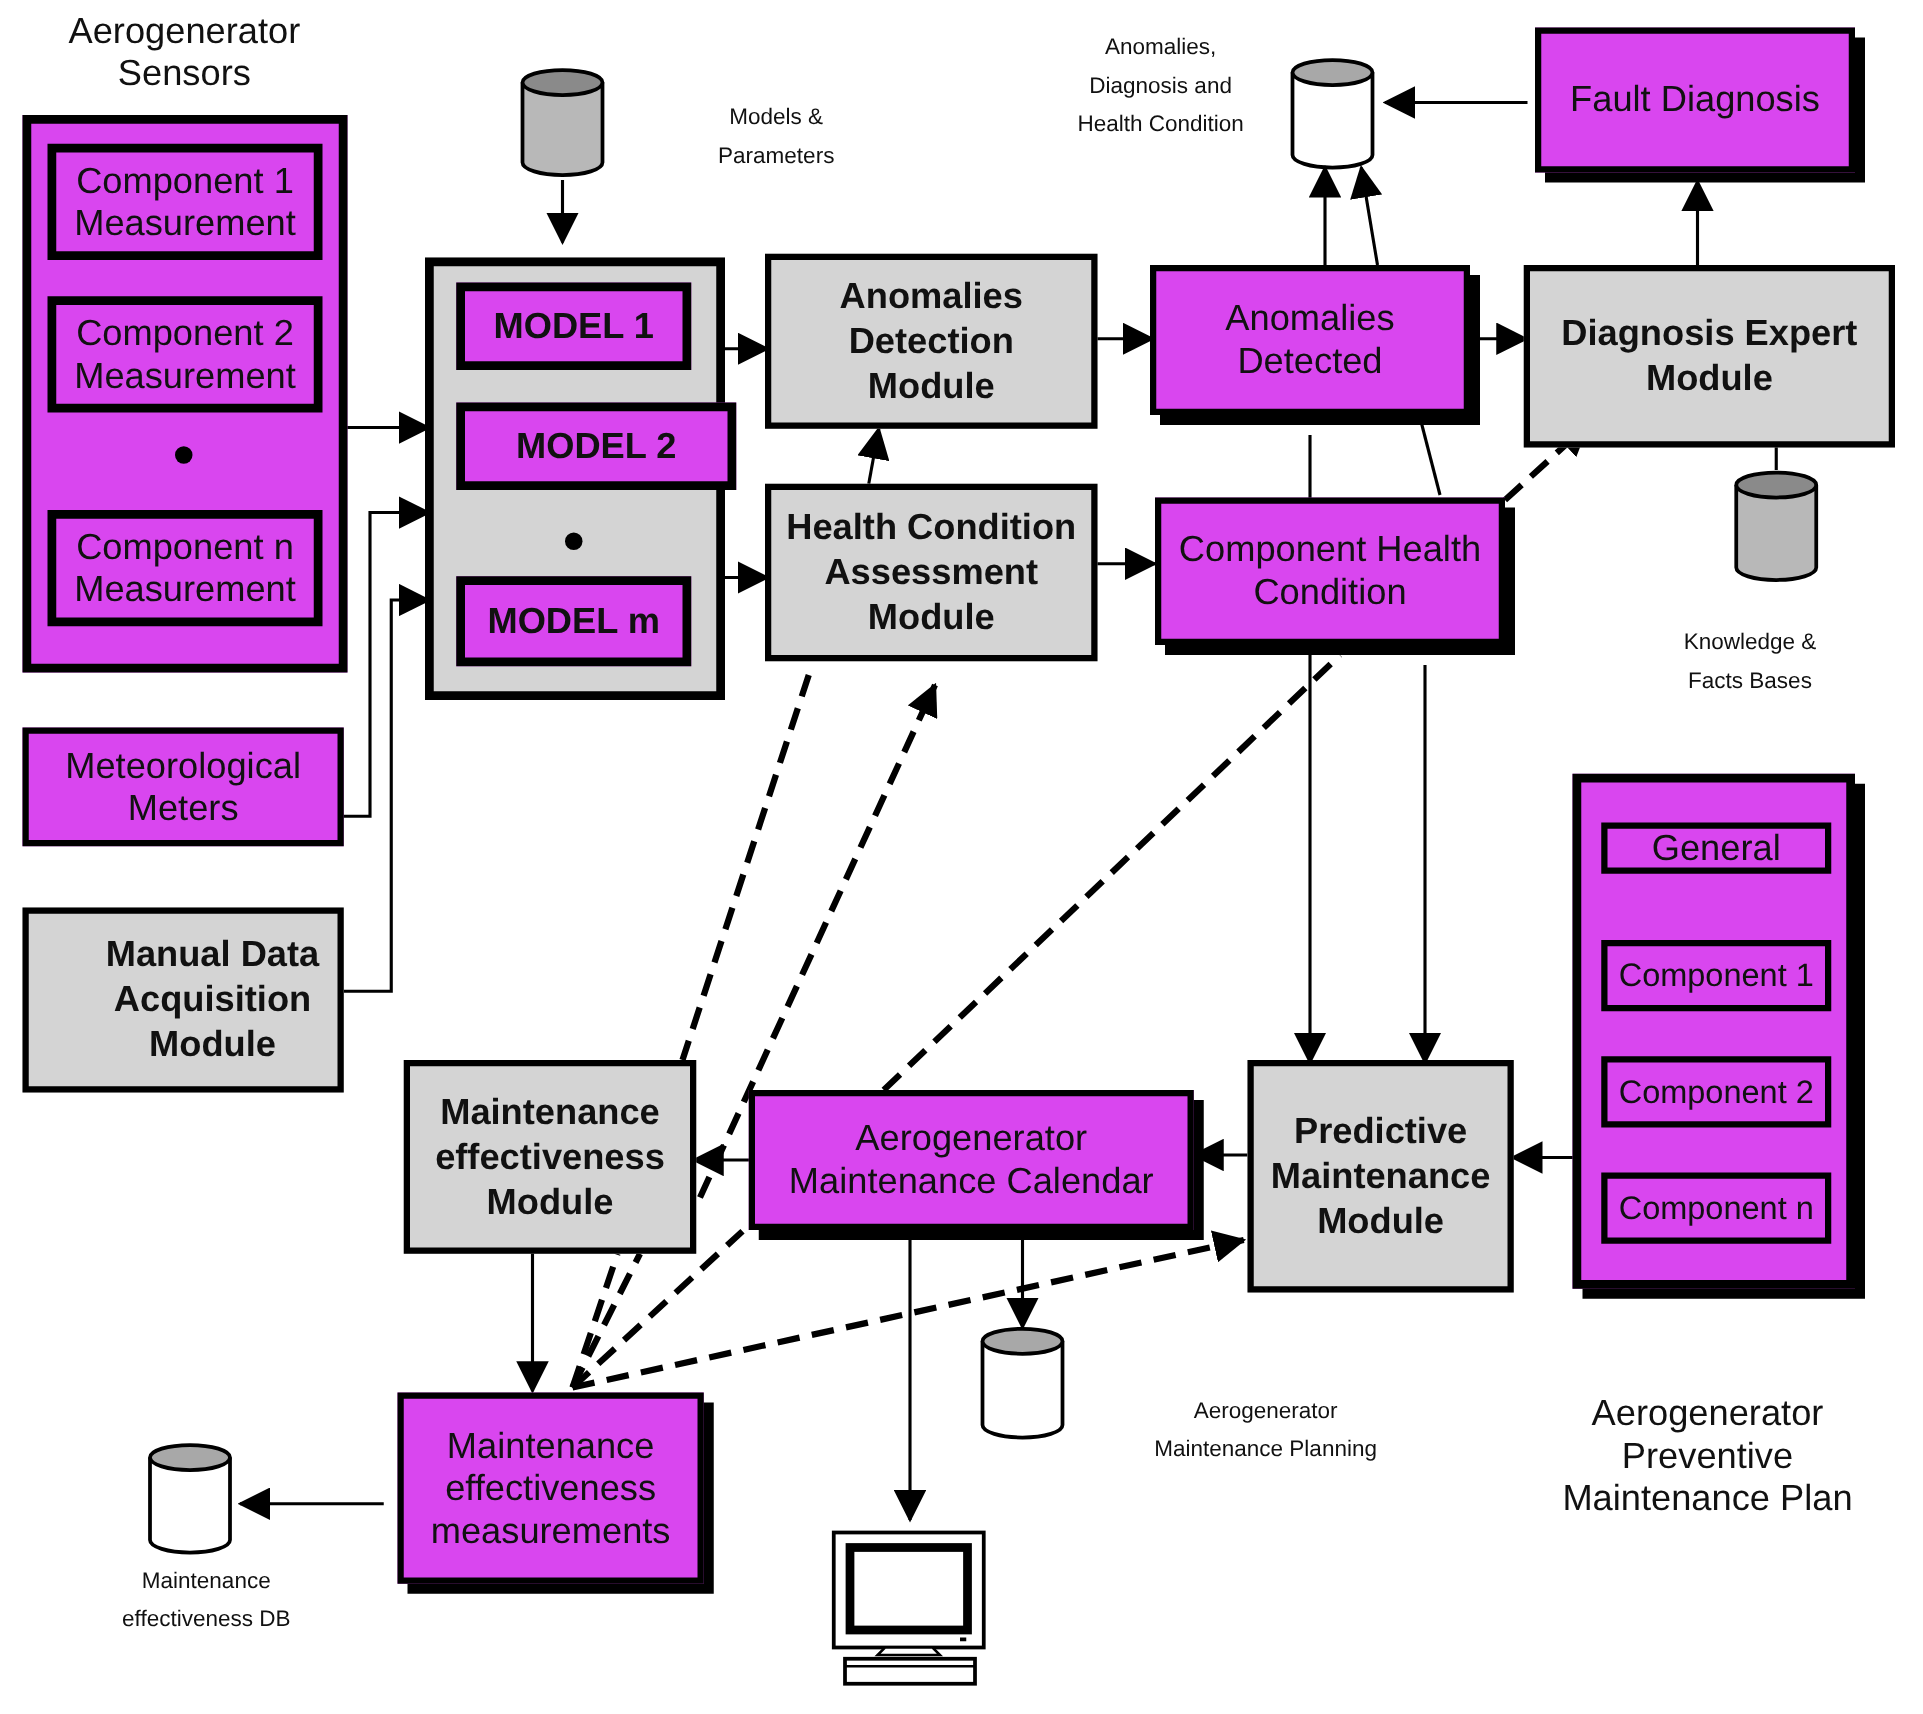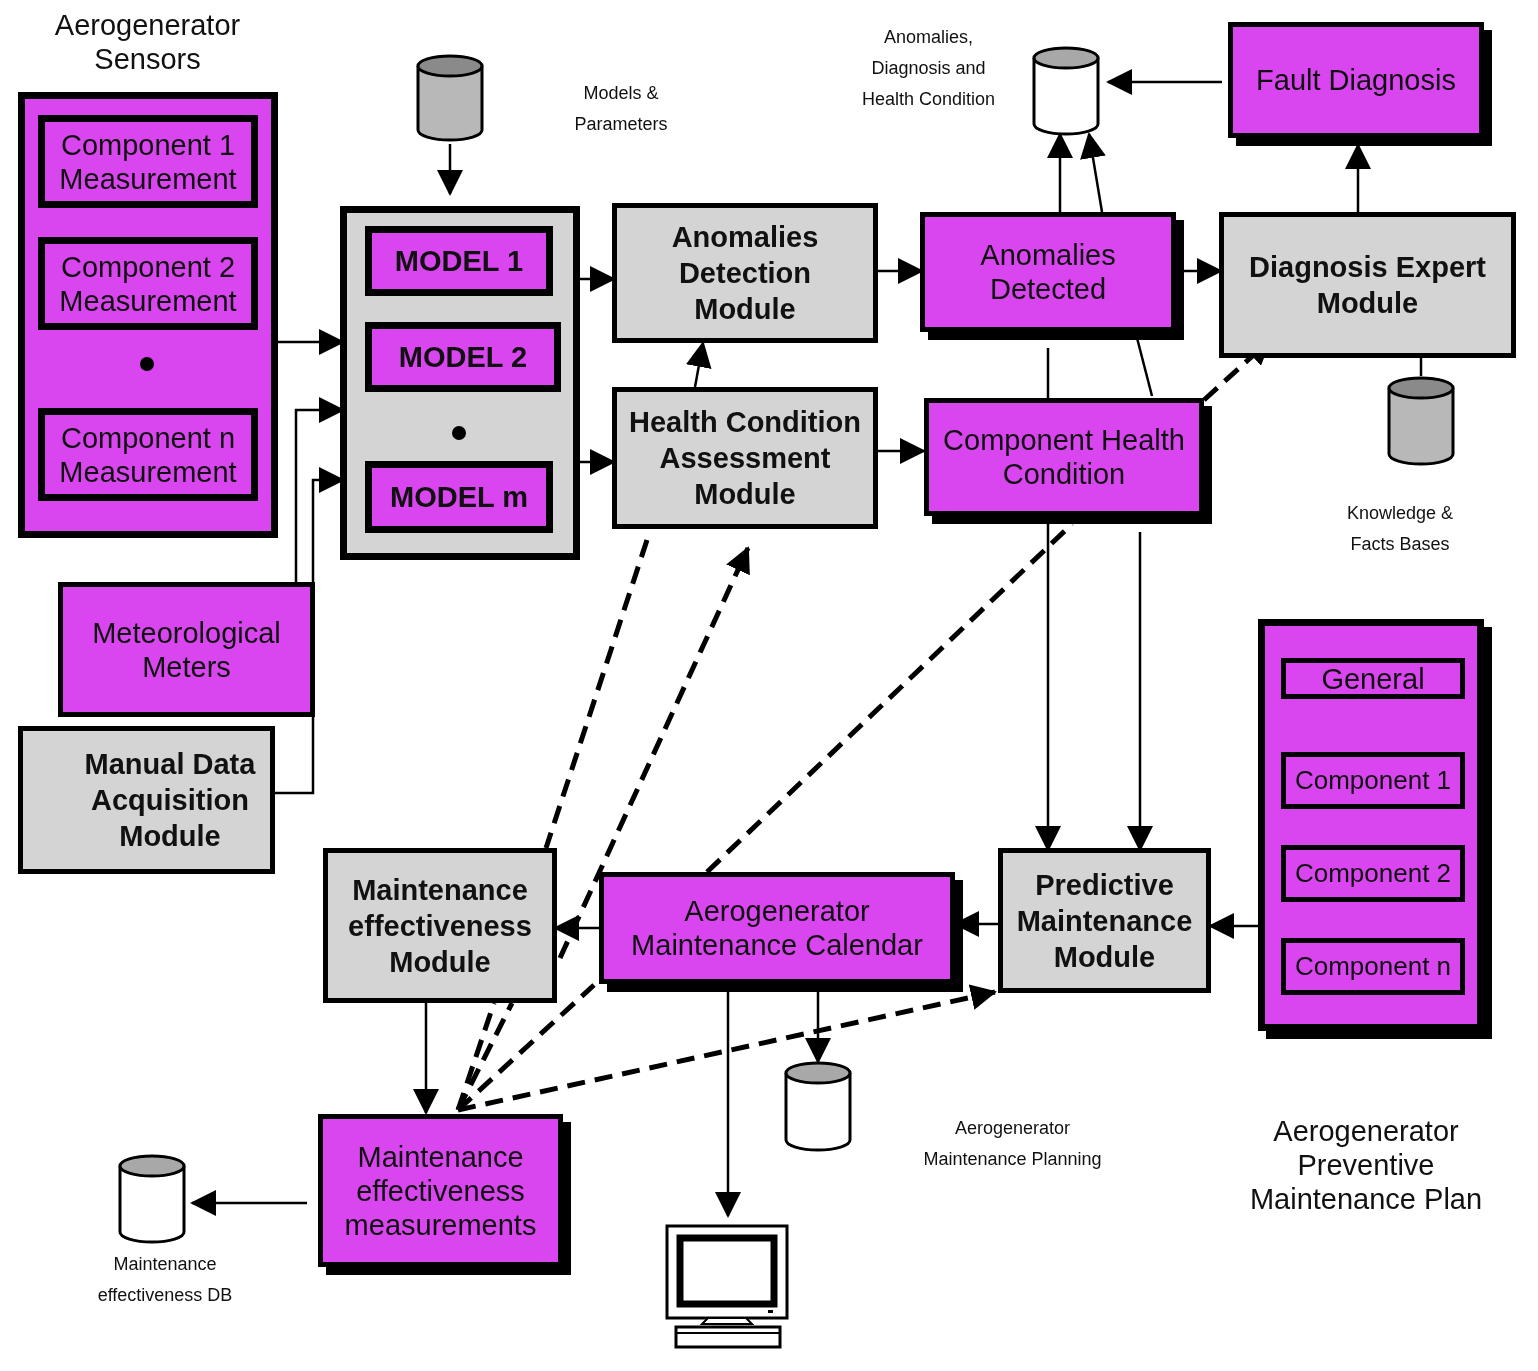--- a/index.html
+++ b/index.html
@@ -131,31 +131,31 @@
 Sensors</div>
 <div class="box b6" style="left:18px; top:92px; width:260px; height:446px;"></div>
 <div class="box b6 t-reg line" style="left:38px; top:115px; width:220px; height:93px;">Component 1
 Measurement</div>
 <div class="box b6 t-reg line" style="left:38px; top:237px; width:220px; height:93px;">Component 2
 Measurement</div>
 <div class="dot" style="left:140px; top:357px;"></div>
 <div class="box b6 t-reg line" style="left:38px; top:408px; width:220px; height:93px;">Component n
 Measurement</div>
 
-<div class="box b4 t-reg line" style="left:18px; top:582px; width:257px; height:135px;margin-left:40px;">Meteorological
+<div class="box b4 t-reg line" style="left:18px; top:582px; width:257px; height:95px;">Meteorological
 Meters</div>
 <div class="box b4 gray t-bold line" style="left:18px; top:726px; width:257px; height:148px;padding-left:47px;">Manual Data
 Acquisition
 Module</div>
 
 <div class="label line" style="left:546px; top:78px; width:150px;">Models &amp;
 Parameters</div>
 <div class="box b6 gray" style="left:340px; top:206px; width:240px; height:354px;"></div>
 <div class="box b6 t-bold" style="left:365px; top:226px; width:188px; height:70px;">MODEL 1</div>
-<div class="box b6 t-bold" style="left:365px; top:322px; width:196px; height:70px;">MODEL 2</div>
+<div class="box b6 t-bold" style="left:365px; top:322px; width:224px; height:70px;">MODEL 2</div>
 <div class="dot" style="left:452px; top:426px;"></div>
 <div class="box b6 t-bold" style="left:365px; top:461px; width:188px; height:72px;">MODEL m</div>
 
 <div class="box b4 gray t-bold line" style="left:612px; top:203px; width:266px; height:140px;">Anomalies
 Detection
 Module</div>
 <div class="box b4 gray t-bold line" style="left:612px; top:387px; width:266px; height:142px;">Health Condition
 Assessment
 Module</div>
 
@@ -175,21 +175,21 @@
 
 <div class="box b6 shadow" style="left:1258px; top:619px; width:226px; height:412px;"></div>
 <div class="box b4 t-reg" style="left:1281px; top:658px; width:184px; height:41px;">General</div>
 <div class="box b4 t-small" style="left:1281px; top:752px; width:184px; height:57px;">Component 1</div>
 <div class="box b4 t-small" style="left:1281px; top:845px; width:184px; height:57px;">Component 2</div>
 <div class="box b4 t-small" style="left:1281px; top:938px; width:184px; height:57px;">Component n</div>
 <div class="label big line" style="left:1236px; top:1114px; width:260px;">Aerogenerator
 Preventive
 Maintenance Plan</div>
 
-<div class="box b4 gray t-bold line" style="left:998px; top:848px; width:213px; height:145px;">Predictive
+<div class="box b4 gray t-bold line" style="left:998px; top:848px; width:213px; height:186px;">Predictive
 Maintenance
 Module</div>
 <div class="box b4 shadow t-reg line" style="left:599px; top:872px; width:356px; height:112px;">Aerogenerator
 Maintenance Calendar</div>
 <div class="box b4 gray t-bold line" style="left:323px; top:848px; width:234px; height:155px;">Maintenance
 effectiveness
 Module</div>
 <div class="box b4 shadow t-reg line" style="left:318px; top:1114px; width:245px; height:153px;">Maintenance
 effectiveness
 measurements</div>

